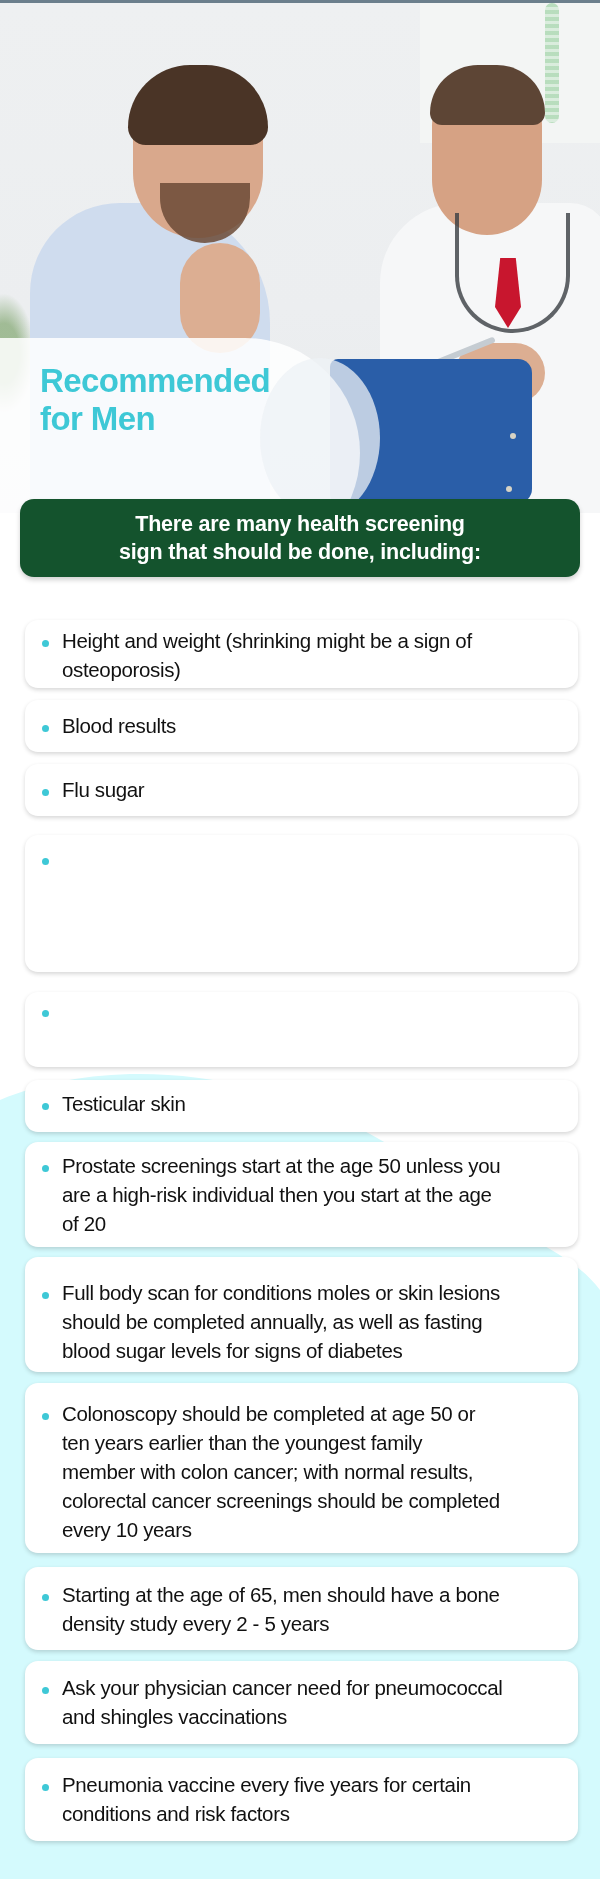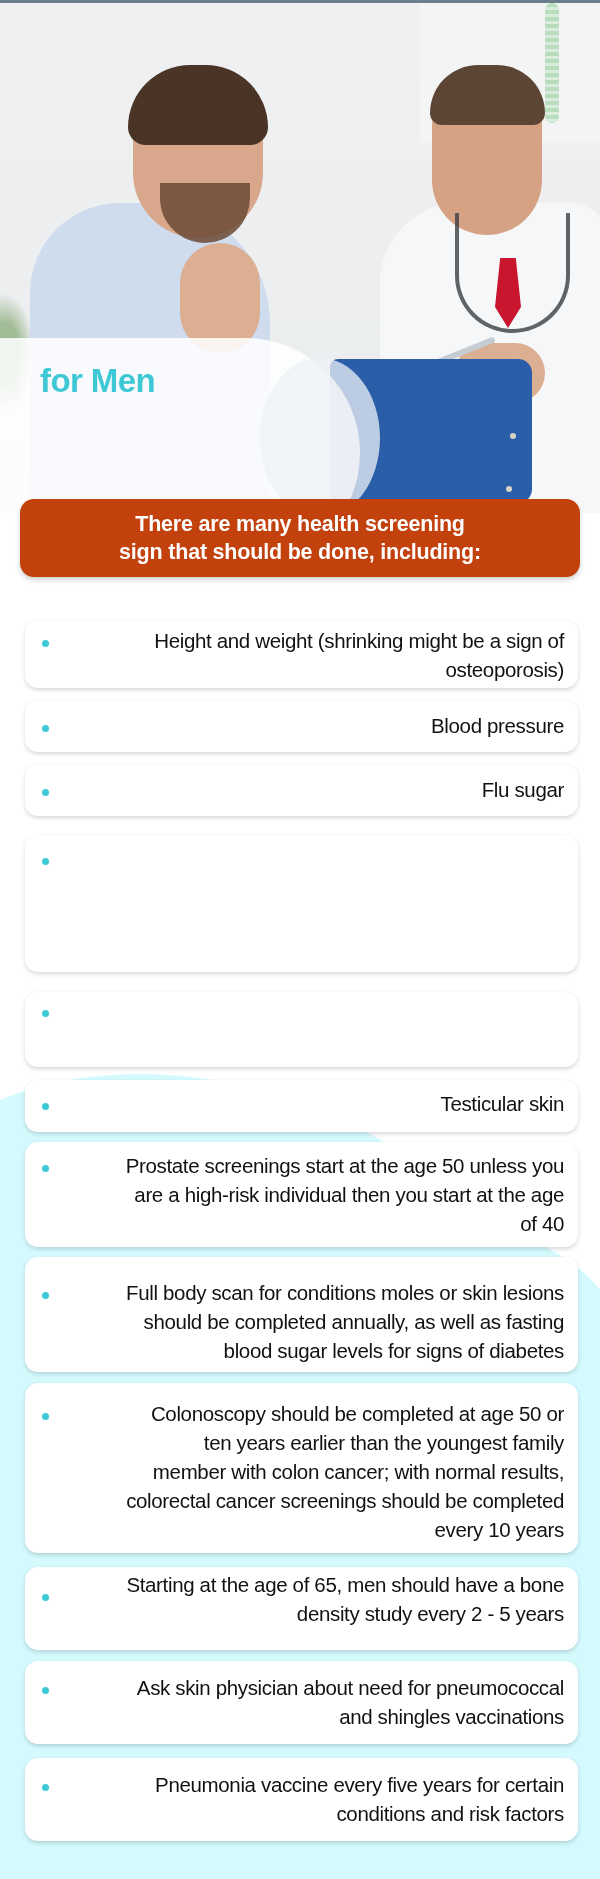--- a/index.html
+++ b/index.html
@@ -34,29 +34,29 @@
 
   .clipboard { position: absolute; left: 330px; top: 356px; width: 202px; height: 144px; border-radius: 8px 14px 14px 8px; background: #2a5ea8; }
   .clip-dot { position: absolute; width: 6px; height: 6px; border-radius: 50%; background: #d7d3c4; }
 
   .title-bubble { position: absolute; left: -60px; top: 335px; width: 420px; height: 230px; border-radius: 0 200px 200px 0; background: rgba(255,255,255,0.86); }
   .title-bubble-2 { position: absolute; left: 260px; top: 355px; width: 120px; height: 160px; border-radius: 50%; background: rgba(238,241,246,0.75); }
 
   .title { position: absolute; left: 40px; top: 362px; font-size: 33px; line-height: 38px; font-weight: bold; color: #3ec8d6; letter-spacing: -0.6px; }
   .title span { display: block; }
 
-  .banner { position: absolute; left: 20px; top: 499px; width: 560px; height: 78px; border-radius: 14px; background: #c2410c;
+  .banner { position: absolute; left: 20px; top: 499px; width: 560px; height: 78px; border-radius: 14px; background: #14532d;
             box-shadow: 0 3px 5px rgba(0,0,0,0.18); display: flex; flex-direction: column; align-items: center; justify-content: center; }
   .banner span { display: block; color: #ffffff; font-weight: bold; font-size: 21.5px; line-height: 28px; letter-spacing: -0.2px; text-align: center; }
 
   .blob { position: absolute; left: 0; top: 1060px; width: 600px; height: 819px; }
 
   .list { position: absolute; left: 0; top: 0; width: 600px; }
   .card { position: absolute; left: 25px; width: 553px; background: #ffffff; border-radius: 13px;
-          box-shadow: 0 2px 4px rgba(0,0,0,0.16); padding: 0 14px 0 37px; text-align: right; }
+          box-shadow: 0 2px 4px rgba(0,0,0,0.16); padding: 0 14px 0 37px; }
   .card .dot { position: absolute; left: 17px; width: 7px; height: 7px; border-radius: 50%; background: #3ec8d6; }
   .card .txt { font-size: 20.5px; line-height: 29px; color: #111111; letter-spacing: -0.35px; white-space: pre-line; }
 </style>
 </head>
 <body>
 
 <div class="topbar"></div>
 
 <div class="hero">
   <div class="wall"></div>
@@ -81,84 +81,85 @@
   <div class="clipboard">
     <div class="clip-dot" style="left:180px;top:74px"></div>
     <div class="clip-dot" style="left:176px;top:127px"></div>
   </div>
 
   <div class="title-bubble"></div>
   <div class="title-bubble-2"></div>
 </div>
 
 <h1 class="title">
+  <span>Recommended</span>
   <span>for Men</span>
 </h1>
 
 <div class="banner">
   <span>There are many health screening</span>
   <span>sign that should be done, including:</span>
 </div>
 
 <svg class="blob" viewBox="0 0 600 819" preserveAspectRatio="none">
   <path d="M0 40 C 120 -10, 300 10, 440 120 C 520 180, 570 190, 600 230 L600 819 L0 819 Z" fill="#d4fafd"></path>
 </svg>
 
 <div class="list">
   <div class="card" style="top:620px;height:68px;padding-top:6px">
     <span class="dot" style="top:20px"></span>
     <div class="txt">Height and weight (shrinking might be a sign of
 osteoporosis)</div>
   </div>
   <div class="card" style="top:700px;height:52px;padding-top:11px">
     <span class="dot" style="top:25px"></span>
-    <div class="txt">Blood pressure</div>
+    <div class="txt">Blood results</div>
   </div>
   <div class="card" style="top:764px;height:52px;padding-top:11px">
     <span class="dot" style="top:25px"></span>
     <div class="txt">Flu sugar</div>
   </div>
   <div class="card" style="top:835px;height:137px;padding-top:9px">
     <span class="dot" style="top:23px"></span>
   </div>
   <div class="card" style="top:992px;height:75px;padding-top:4px">
     <span class="dot" style="top:18px"></span>
   </div>
   <div class="card" style="top:1080px;height:52px;padding-top:9px">
     <span class="dot" style="top:23px"></span>
     <div class="txt">Testicular skin</div>
   </div>
   <div class="card" style="top:1142px;height:105px;padding-top:9px">
     <span class="dot" style="top:23px"></span>
     <div class="txt">Prostate screenings start at the age 50 unless you
 are a high-risk individual then you start at the age
- of 40</div>
+ of 20</div>
   </div>
   <div class="card" style="top:1257px;height:115px;padding-top:21px">
     <span class="dot" style="top:35px"></span>
     <div class="txt">Full body scan for conditions moles or skin lesions
  should be completed annually, as well as fasting
  blood sugar levels for signs of diabetes</div>
   </div>
   <div class="card" style="top:1383px;height:170px;padding-top:16px">
     <span class="dot" style="top:30px"></span>
     <div class="txt">Colonoscopy should be completed at age 50 or
 ten years earlier than the youngest family
 member with colon cancer; with normal results,
 colorectal cancer screenings should be completed
 every 10 years</div>
   </div>
-  <div class="card" style="top:1567px;height:83px;padding-top:3px">
+  <div class="card" style="top:1567px;height:83px;padding-top:13px">
     <span class="dot" style="top:27px"></span>
     <div class="txt">Starting at the age of 65, men should have a bone
  density study every 2 - 5 years</div>
   </div>
   <div class="card" style="top:1661px;height:83px;padding-top:12px">
     <span class="dot" style="top:26px"></span>
-    <div class="txt">Ask skin physician about need for pneumococcal
+    <div class="txt">Ask your physician cancer need for pneumococcal
  and shingles vaccinations</div>
   </div>
   <div class="card" style="top:1758px;height:83px;padding-top:12px">
     <span class="dot" style="top:26px"></span>
     <div class="txt">Pneumonia vaccine every five years for certain
  conditions and risk factors</div>
   </div>
 </div>
 
 </body></html>

